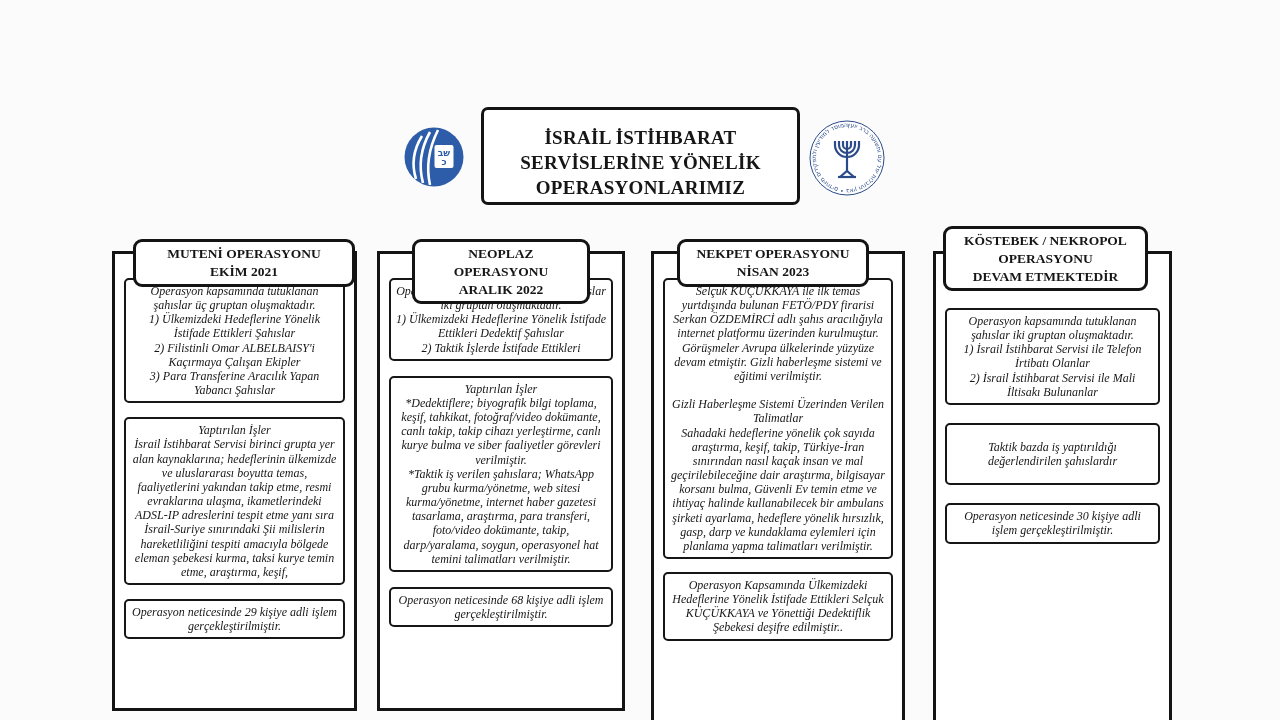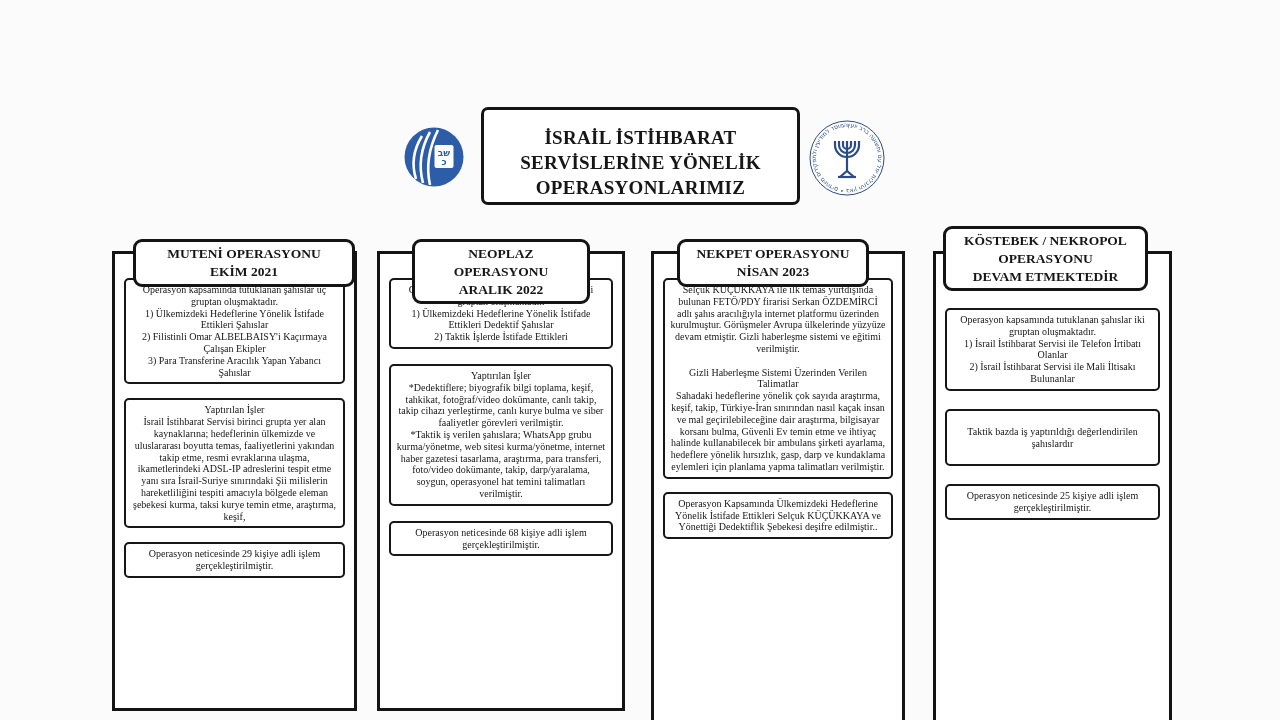--- a/index.html
+++ b/index.html
@@ -40,22 +40,22 @@
     font-weight:bold;font-size:13.5px;line-height:1.32;text-align:center;
     white-space:pre-line;padding:3px 10px;box-sizing:border-box;margin-top:13px;
   }
   .hdr1{left:133px;top:226px;width:222px;}
   .hdr2{left:412px;top:226px;width:178px;}
   .hdr3{left:677px;top:226px;width:192px;text-align:center;}
   .hdr4{left:943px;top:213px;width:205px;}
 
   .box{
     margin:0 9px 0 9px;border:2px solid #161616;border-radius:5px;background:#fff;
-    font-size:10px;line-height:1.18;text-align:center;white-space:pre-line;
-    padding:4px 5px;box-sizing:border-box;
+    font-size:12px;line-height:1.18;text-align:center;white-space:pre-line;
+    padding:4px 5px;box-sizing:border-box;font-style:italic;
   }
   .col1 .box + .box{margin-top:14px;}
   .col2 .box + .box{margin-top:15px;}
   .col3 .box + .box{margin-top:13px;}
   .col4 .box + .box{margin-top:18px;}
   .box.pad-tall{padding-top:15px;padding-bottom:15px;}
 </style>
 </head>
 <body>
 
@@ -137,16 +137,16 @@
 Gizli Haberleşme Sistemi Üzerinden Verilen Talimatlar
 Sahadaki hedeflerine yönelik çok sayıda araştırma, keşif, takip, Türkiye-İran sınırından nasıl kaçak insan ve mal geçirilebileceğine dair araştırma, bilgisayar korsanı bulma, Güvenli Ev temin etme ve ihtiyaç halinde kullanabilecek bir ambulans şirketi ayarlama, hedeflere yönelik hırsızlık, gasp, darp ve kundaklama eylemleri için planlama yapma talimatları verilmiştir.</div>
     <div class="box">Operasyon Kapsamında Ülkemizdeki Hedeflerine Yönelik İstifade Ettikleri Selçuk KÜÇÜKKAYA ve Yönettiği Dedektiflik Şebekesi deşifre edilmiştir..</div>
   </div>
 
   <div class="column col4">
     <div class="box">Operasyon kapsamında tutuklanan şahıslar iki gruptan oluşmaktadır.
 1) İsrail İstihbarat Servisi ile Telefon İrtibatı Olanlar
 2) İsrail İstihbarat Servisi ile Mali İltisakı Bulunanlar</div>
     <div class="box pad-tall">Taktik bazda iş yaptırıldığı değerlendirilen şahıslardır</div>
-    <div class="box">Operasyon neticesinde 25 kişiye adli işlem gerçekleştirilmiştir.</div>
+    <div class="box">Operasyon neticesinde 30 kişiye adli işlem gerçekleştirilmiştir.</div>
   </div>
 
 </div>
 
 </body></html>

